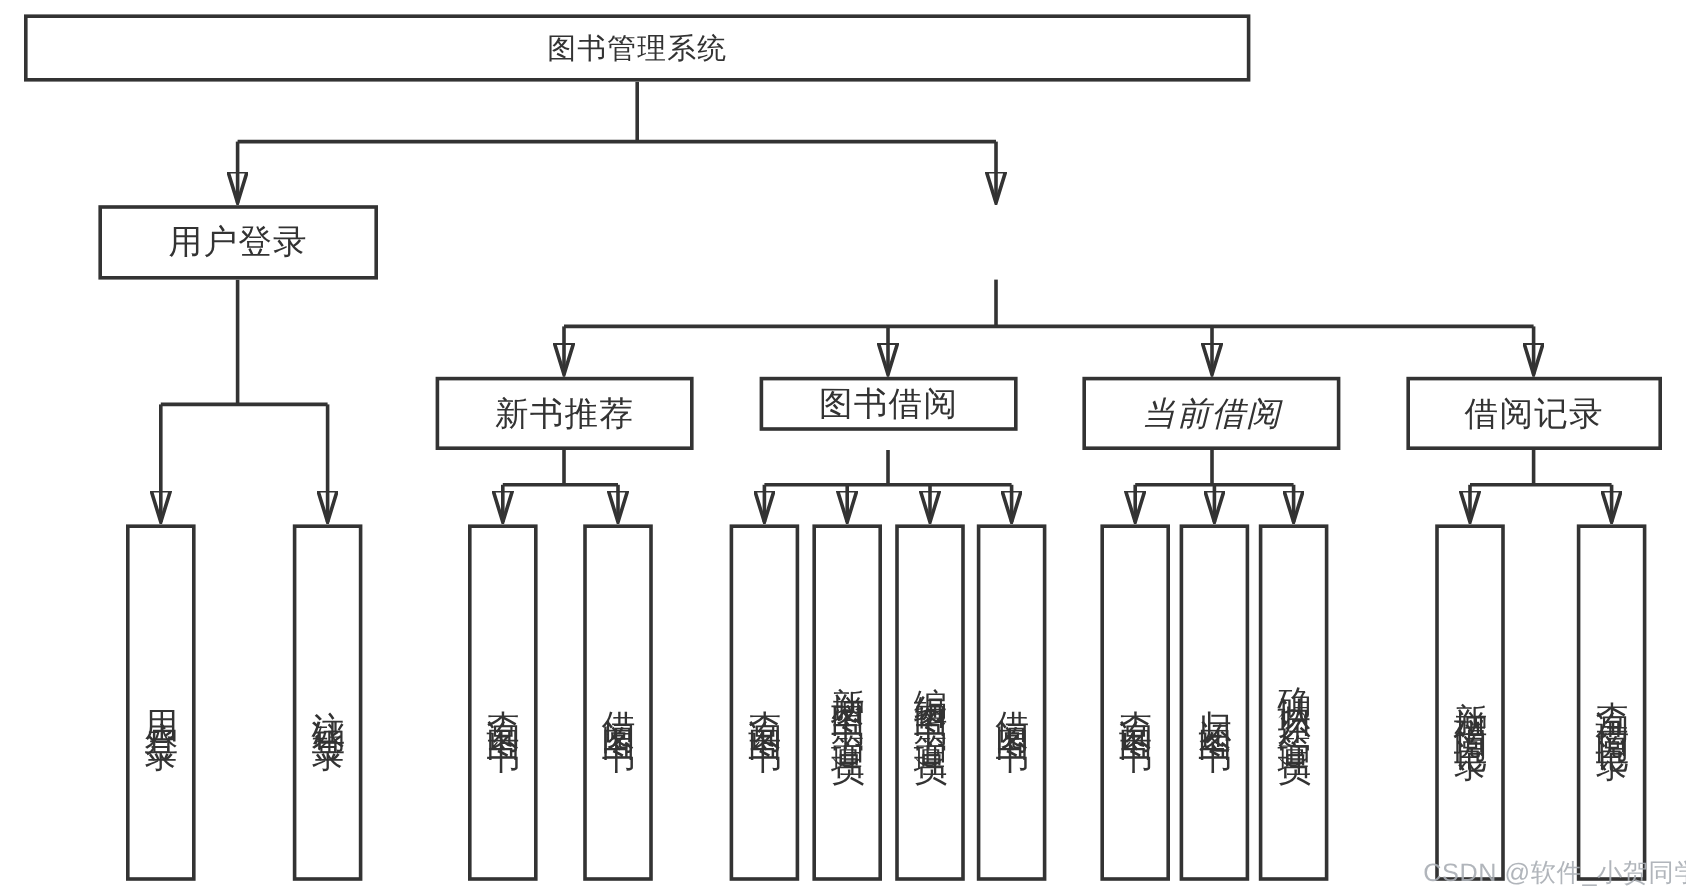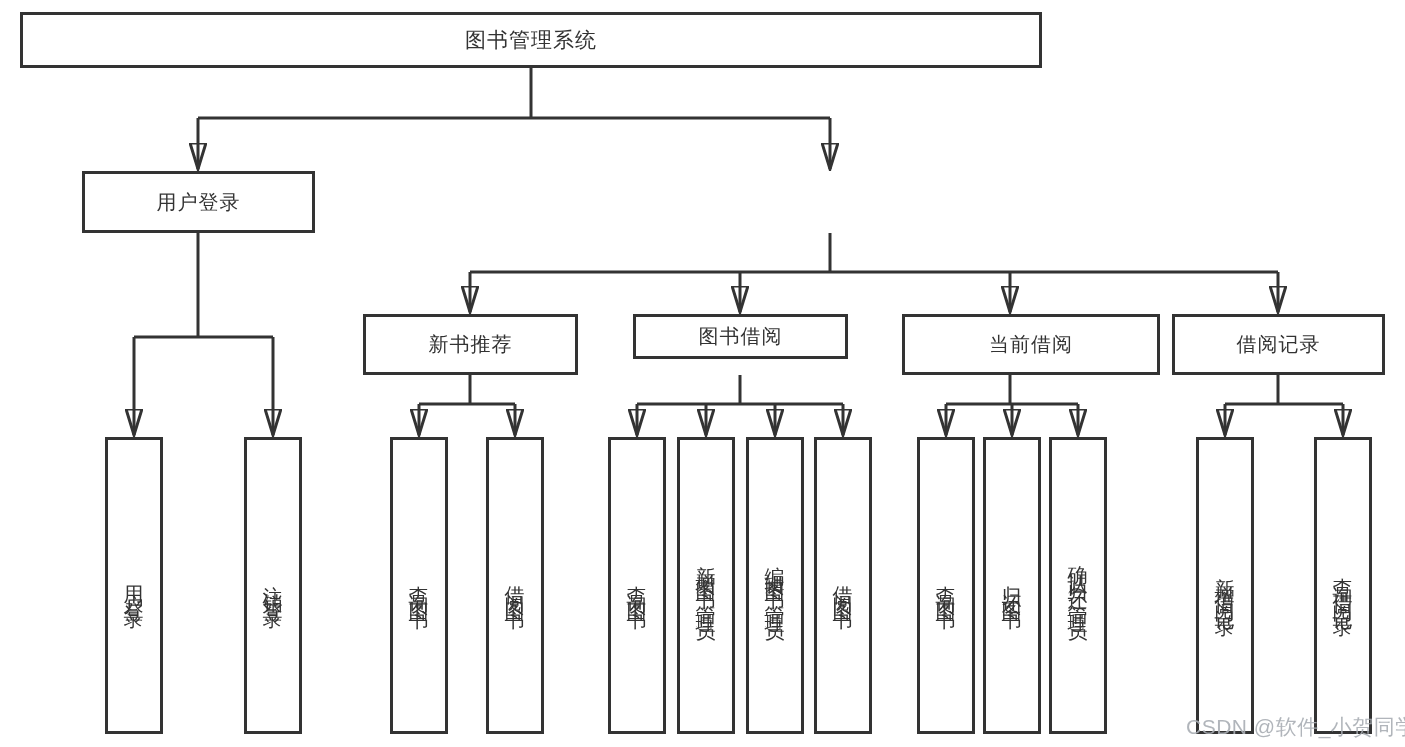--- a/index.html
+++ b/index.html
@@ -12,40 +12,40 @@
   }
   #connectors{position:absolute;left:0;top:0;z-index:1;}
   #connectors path,#connectors line{stroke:#333333;stroke-width:3;fill:none;}
   .box{
     position:absolute;
     box-sizing:border-box;
     border:3px solid #333333;
     background:#ffffff;
     color:#333333;
     display:flex;align-items:center;justify-content:center;
-    font-size:20px;
+    font-size:28px;
     z-index:2;
     text-align:center;
   }
   .hbox{letter-spacing:1px;}
-  .root{font-size:21px;}
+  .root{font-size:24px;}
   .vbox{
     writing-mode:vertical-rl;
     text-orientation:mixed;
     letter-spacing:8px;
     line-height:1;
     padding:6px 0;
   }
   
   .n-root{left:20px;top:12px;width:1022px;height:56px;}
   .n-user-login{left:82px;top:171px;width:233px;height:62px;}
   .n-book-mgmt{left:710px;top:171px;width:237px;height:62px;}
   .n-new-book-rec{left:363px;top:314px;width:215px;height:61px;}
   .n-book-borrow{left:633px;top:314px;width:215px;height:45px;}
-  .n-current-borrow{left:902px;top:314px;width:258px;height:61px;}
+  .n-current-borrow{left:902px;top:314px;width:215px;height:61px;font-style:italic;}
   .n-borrow-records{left:1172px;top:314px;width:213px;height:61px;}
   .leaf{top:437px;width:58px;height:297px;}
   .l-user-login{left:105px;}
   .l-logout{left:244px;}
   .l-query-rec{left:390px;}
   .l-borrow-rec{left:486px;}
   .l-query-borrow{left:608px;}
   .l-add-book{left:677px;}
   .l-edit-book{left:746px;}
   .l-borrow-borrow{left:814px;}

